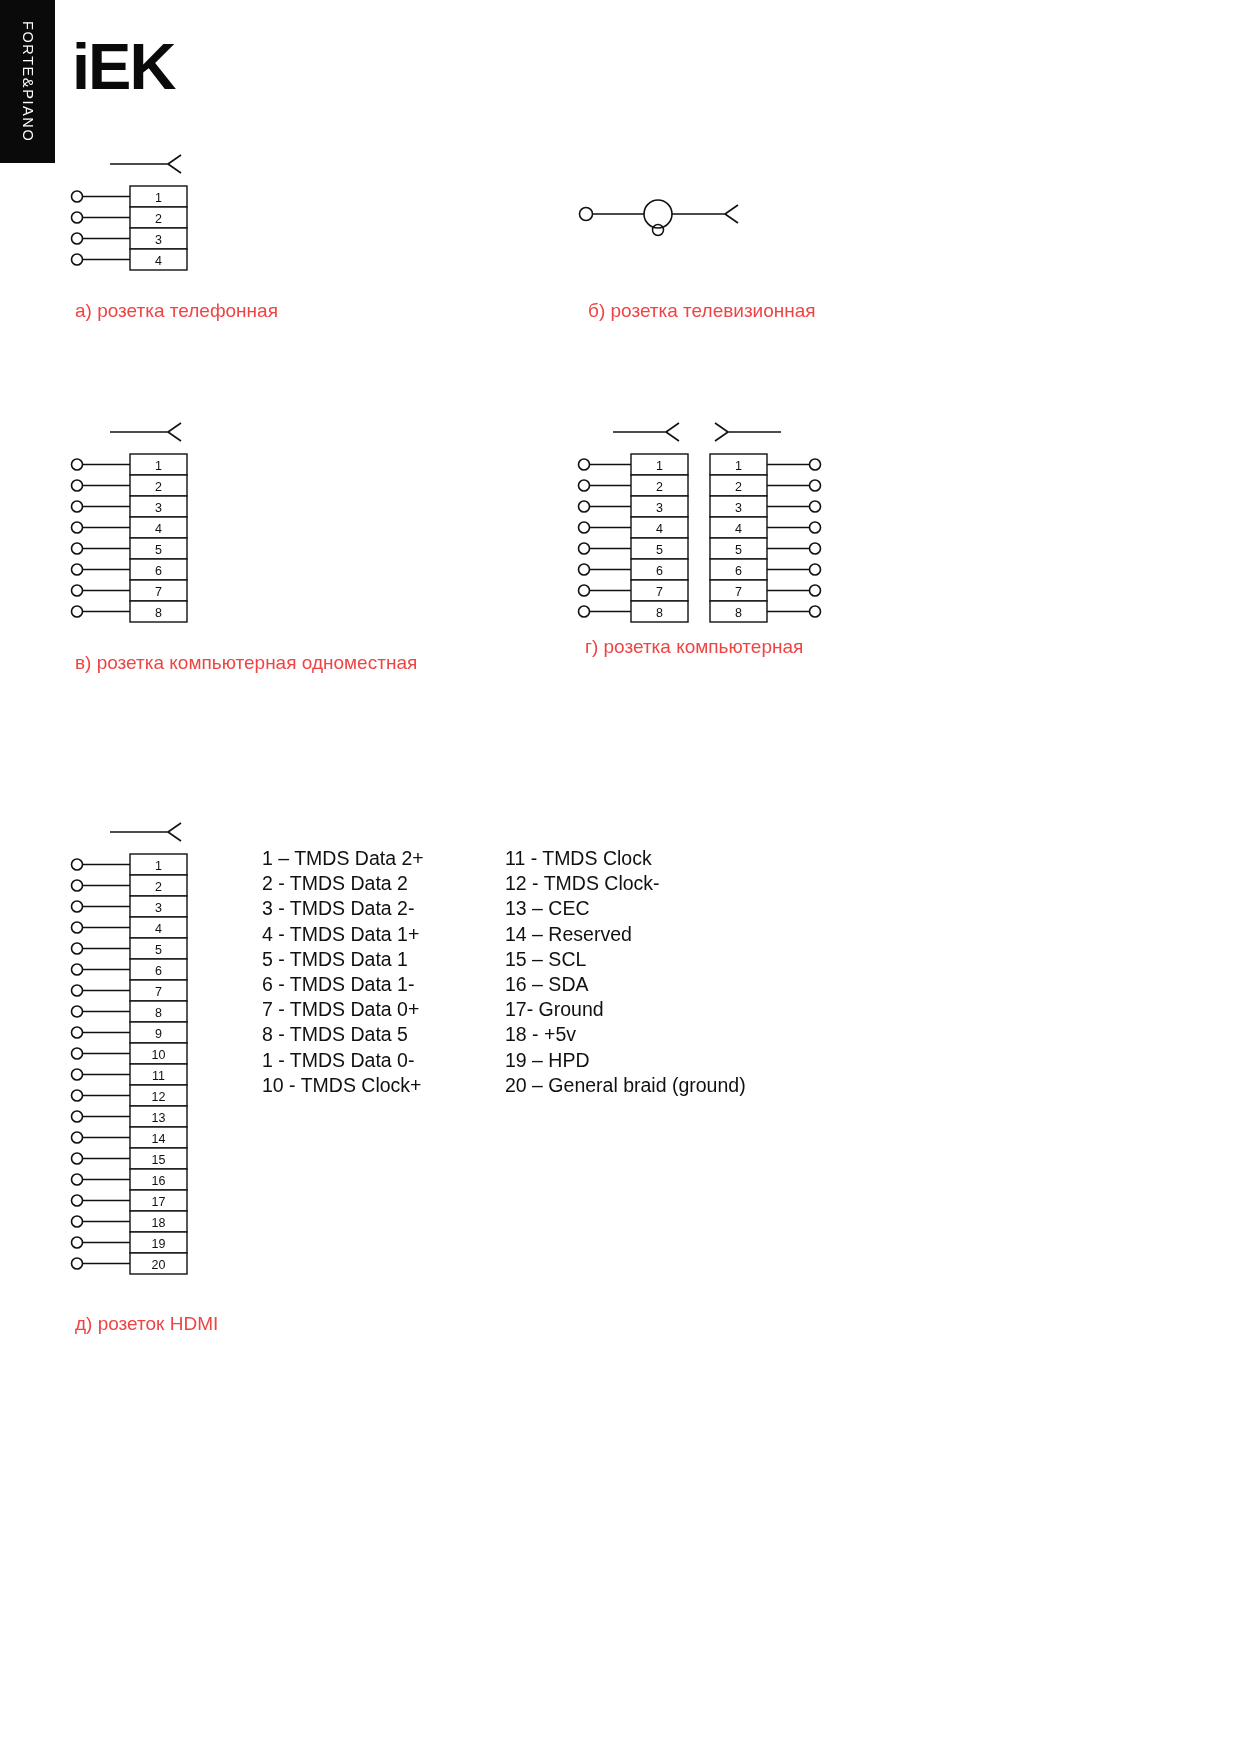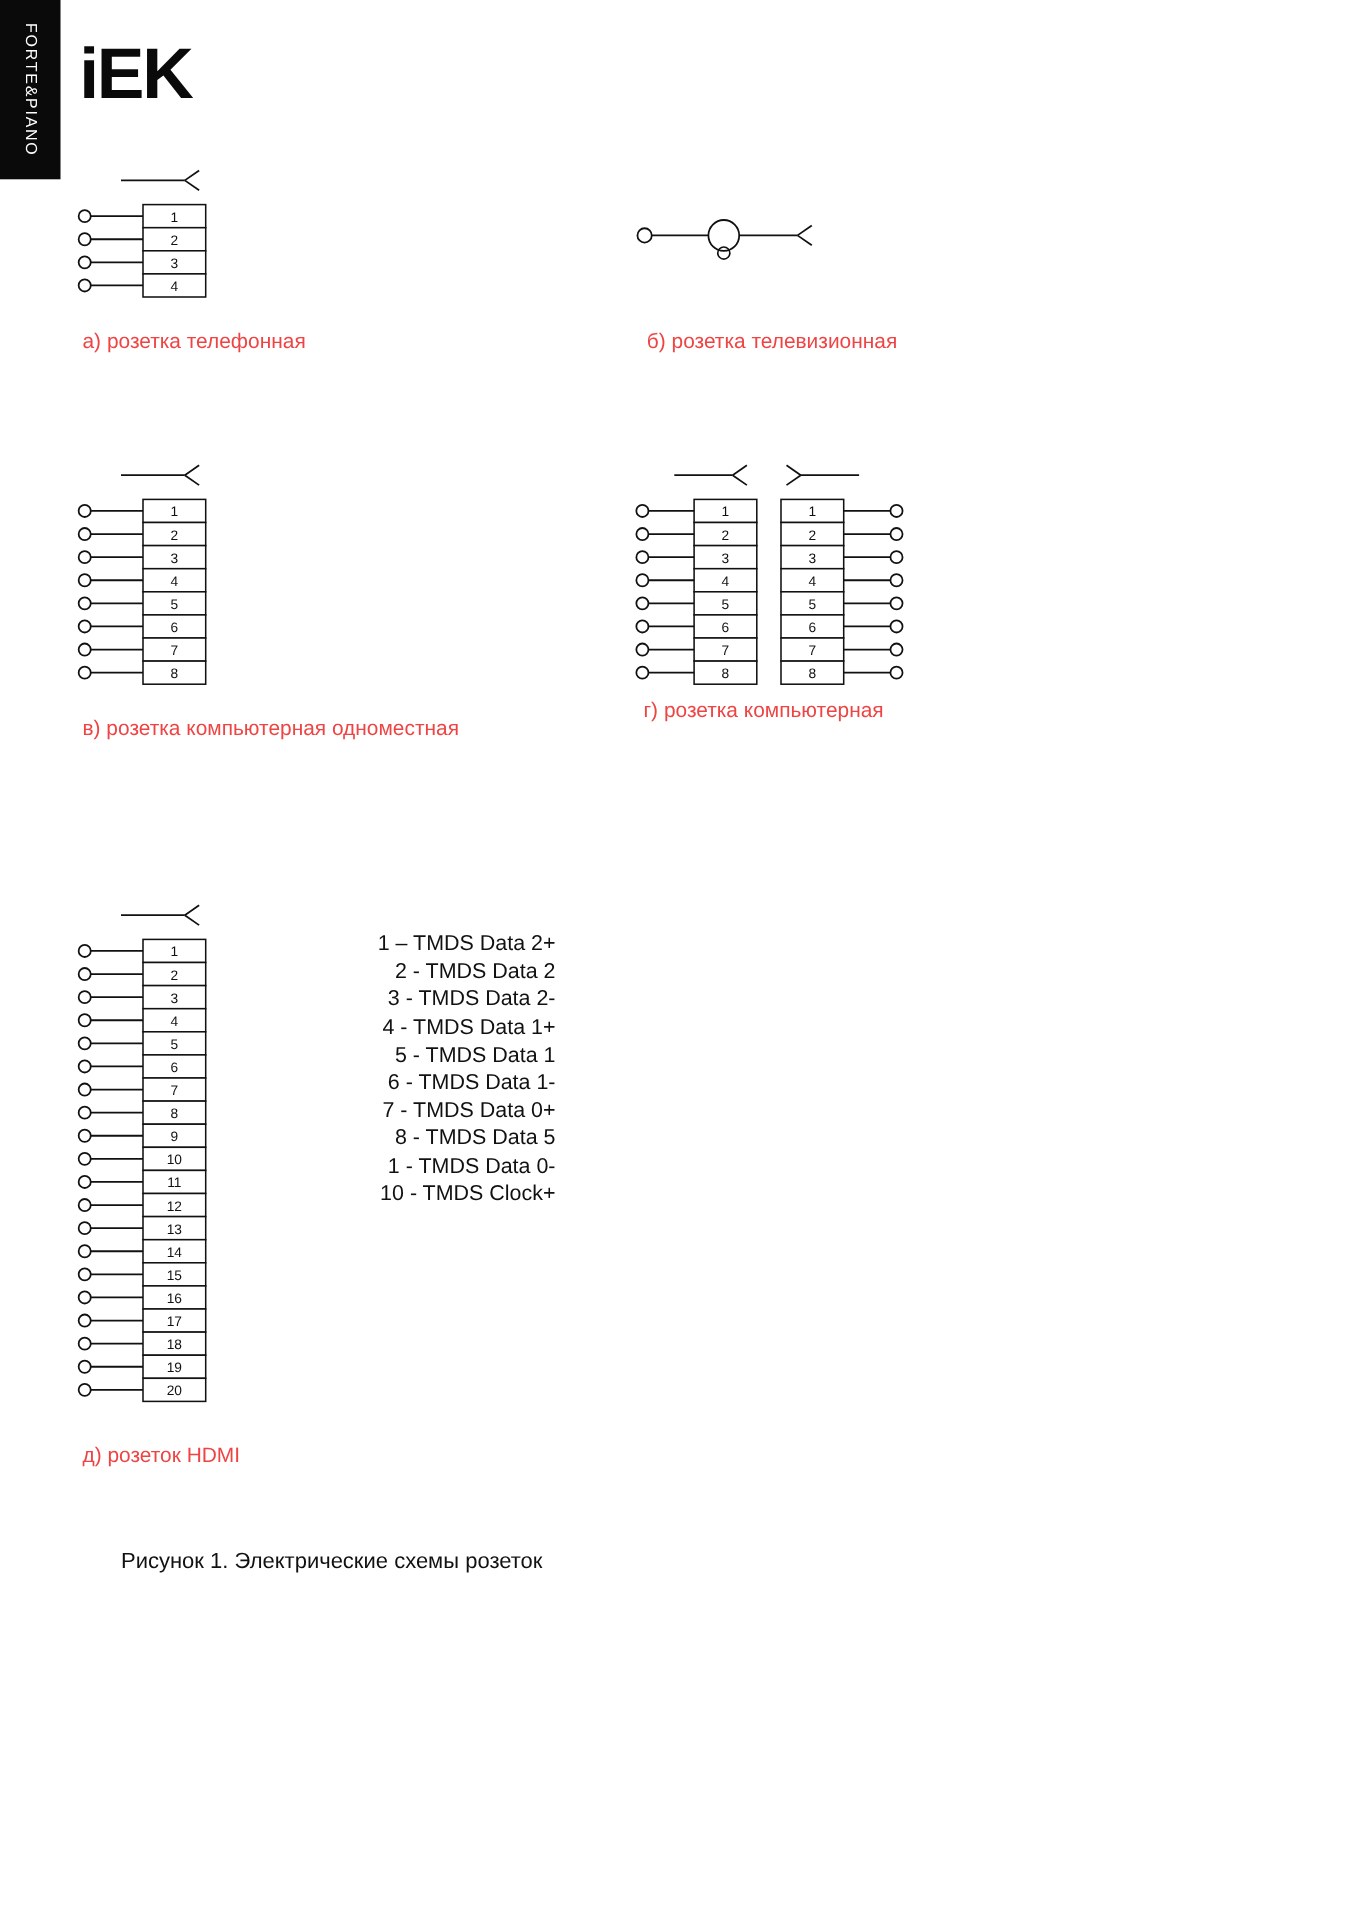--- a/index.html
+++ b/index.html
@@ -3,21 +3,21 @@
 <meta charset="utf-8">
 <style>
   html,body{margin:0;padding:0;}
   body{background:#ffffff;font-family:"Liberation Sans",sans-serif;color:#111;}
   .page{position:relative;width:1239px;height:1746px;background:#ffffff;margin:0 auto;overflow:hidden;}
   .brand-sidebar{position:absolute;left:0;top:0;width:55px;height:163px;background:#0a0a0a;display:flex;align-items:center;justify-content:center;}
   .brand-sidebar span{writing-mode:vertical-rl;color:#ffffff;font-size:14.5px;letter-spacing:1.6px;white-space:nowrap;}
   .logo{position:absolute;left:72px;top:34px;font-size:65px;font-weight:900;letter-spacing:-2px;color:#0a0a0a;line-height:1;}
   .diagram{position:absolute;overflow:visible;}
   .diagram-caption{position:absolute;font-size:19px;color:#ef4444;white-space:nowrap;}
-  .legend{position:absolute;left:262px;top:846px;display:flex;text-align:right;}
+  .legend{position:absolute;left:262px;top:846px;display:flex;}
   .legend-col{font-size:19.5px;line-height:25.2px;white-space:nowrap;color:#111;}
   .legend-col.col1{width:243px;}
   .figure-caption{position:absolute;left:110px;top:1408px;font-size:20px;color:#111;white-space:nowrap;}
 </style>
 </head>
 <body>
 
 <div class="page">
 
   <div class="brand-sidebar">
@@ -264,19 +264,30 @@
         <div class="legend-line">2 - TMDS Data 2</div>
         <div class="legend-line">3 - TMDS Data 2-</div>
         <div class="legend-line">4 - TMDS Data 1+</div>
         <div class="legend-line">5 - TMDS Data 1</div>
         <div class="legend-line">6 - TMDS Data 1-</div>
         <div class="legend-line">7 - TMDS Data 0+</div>
         <div class="legend-line">8 - TMDS Data 5</div>
         <div class="legend-line">1 - TMDS Data 0-</div>
         <div class="legend-line">10 - TMDS Clock+</div>
       </div>
+    <div id="legend-col-2" class="legend-col">
+        <div class="legend-line">11 - TMDS Clock</div>
+        <div class="legend-line">12 - TMDS Clock-</div>
+        <div class="legend-line">13 – CEC</div>
+        <div class="legend-line">14 – Reserved</div>
+        <div class="legend-line">15 – SCL</div>
+        <div class="legend-line">16 – SDA</div>
+        <div class="legend-line">17- Ground</div>
+        <div class="legend-line">18 - +5v</div>
+        <div class="legend-line">19 – HPD</div>
+        <div class="legend-line">20 – General braid (ground)</div>
+      </div>
   </div>
 
   <div class="diagram-caption" style="left:75px;top:1313px">д) розеток HDMI</div>
 
-  <div class="figure-caption">Рисунок 1. Электрические схемы розеток</div>
 
 </div>
 
 </body></html>

